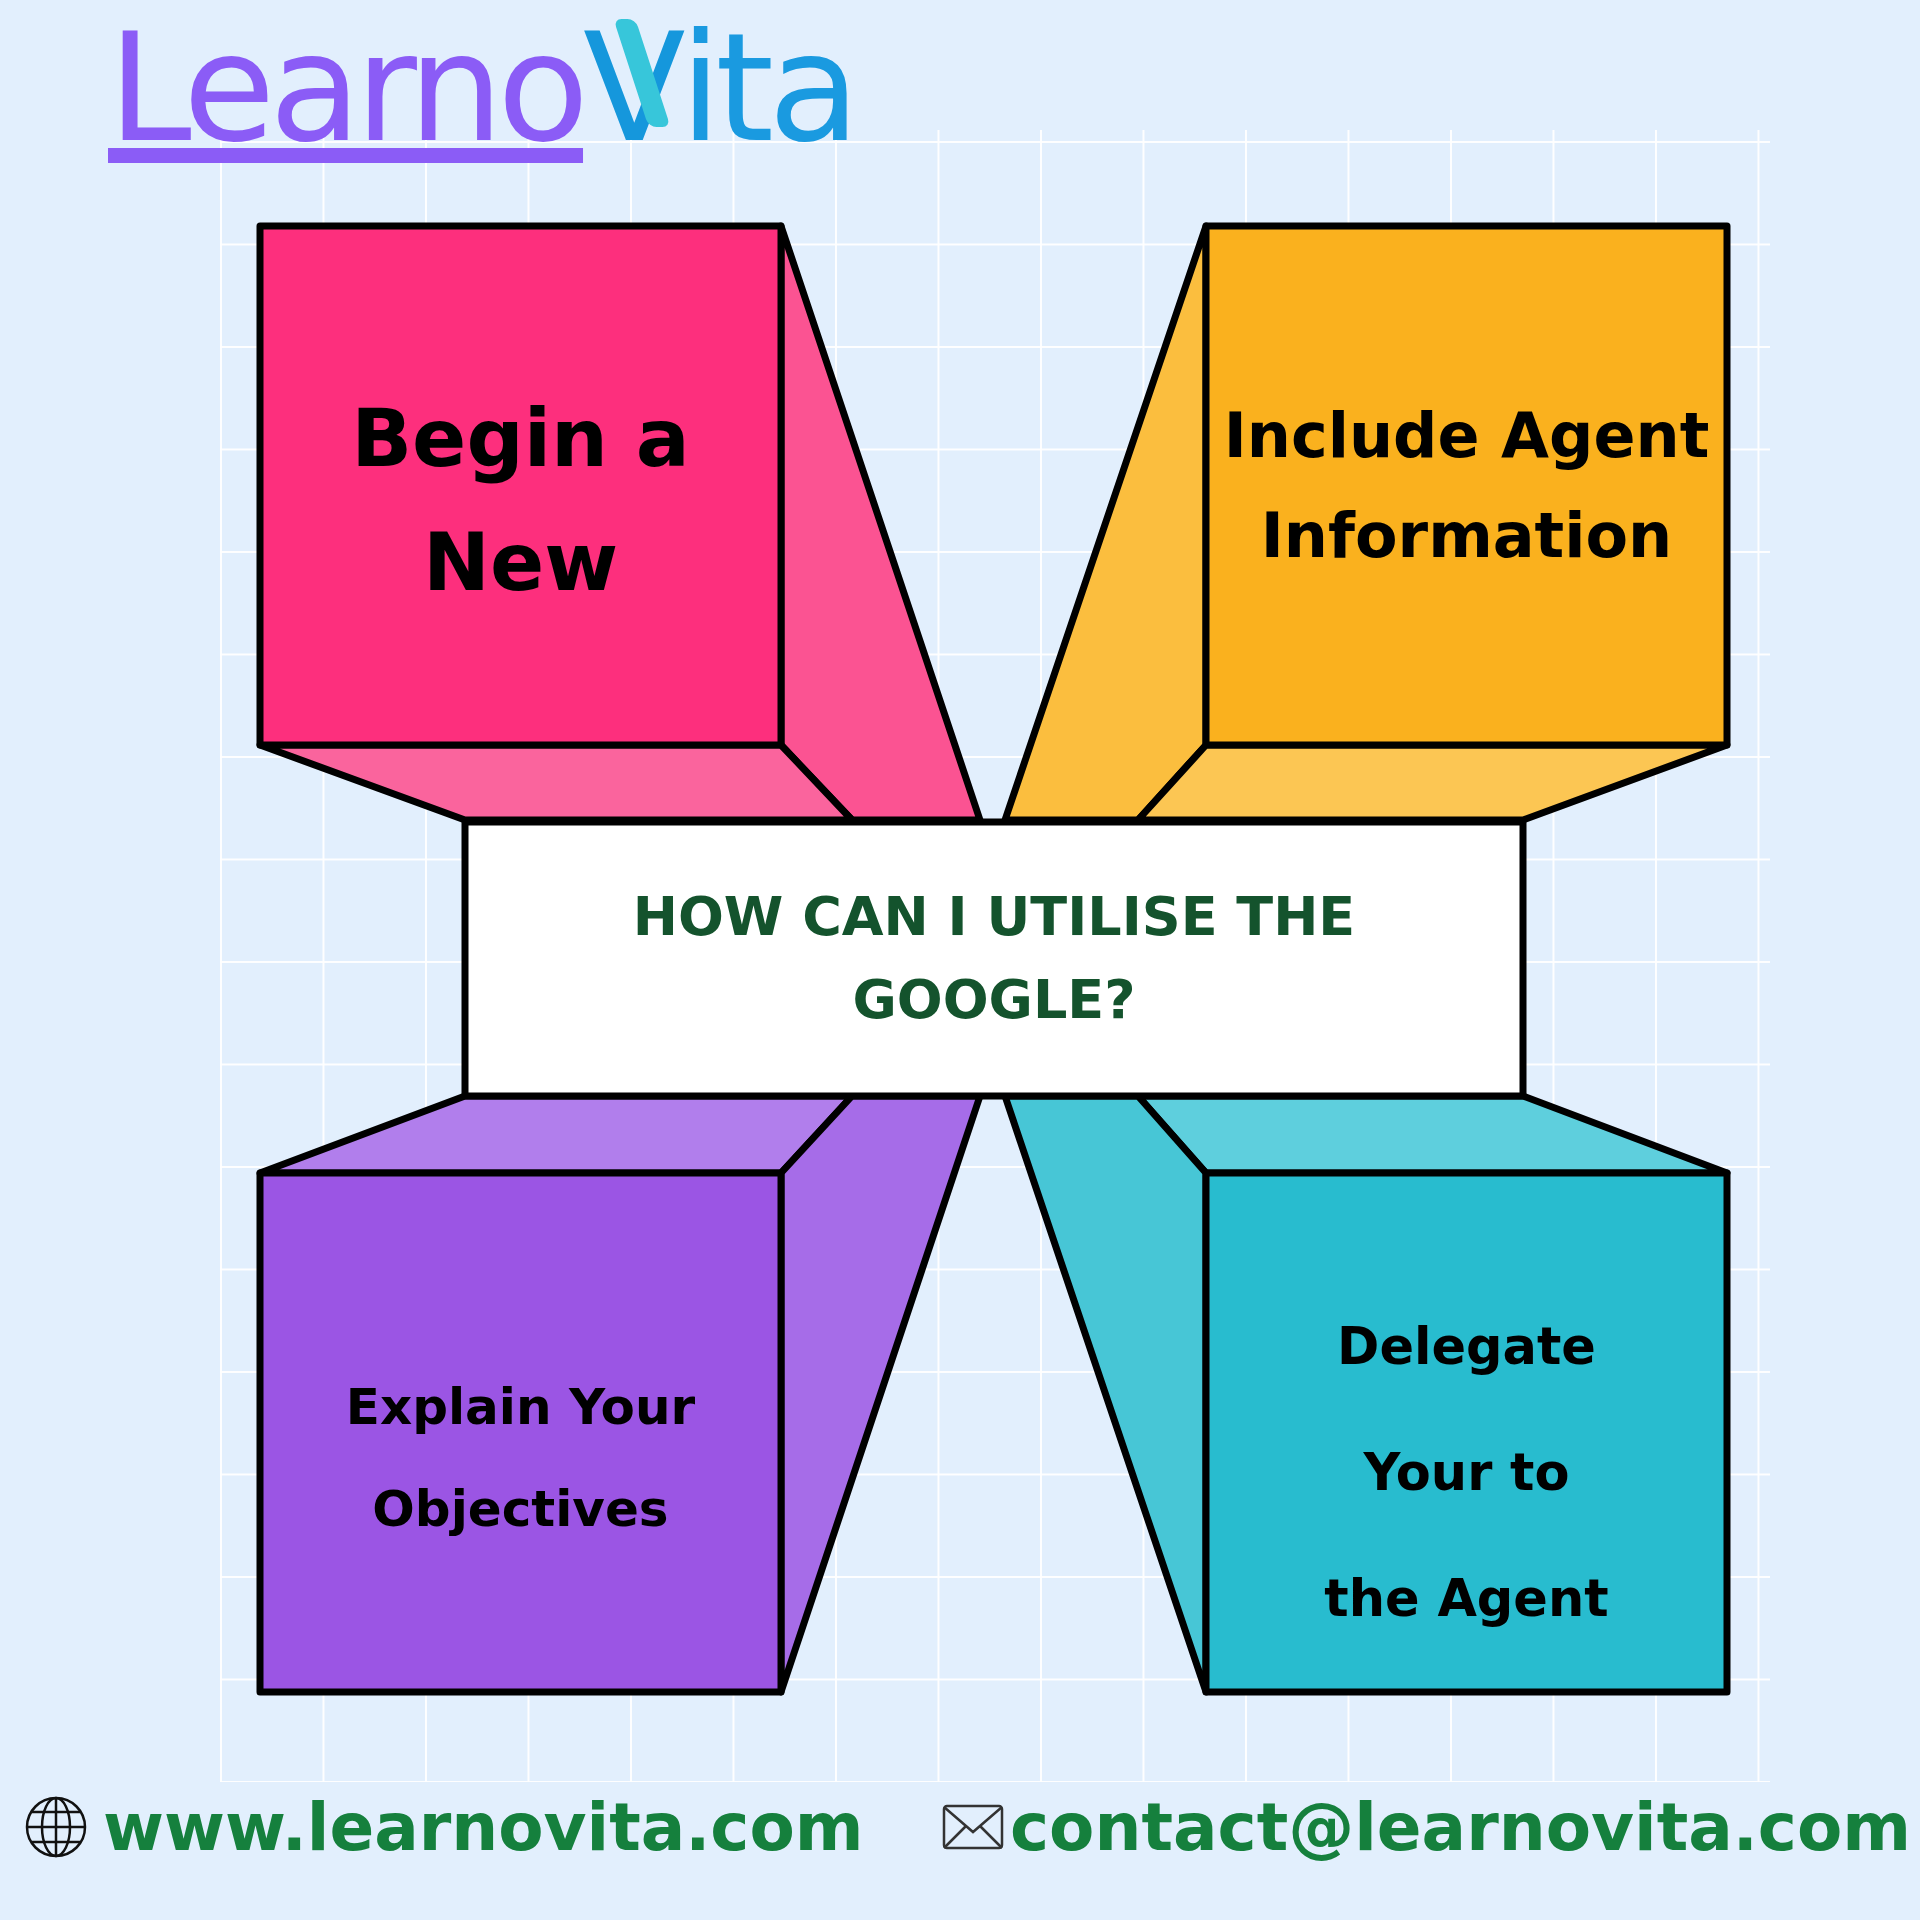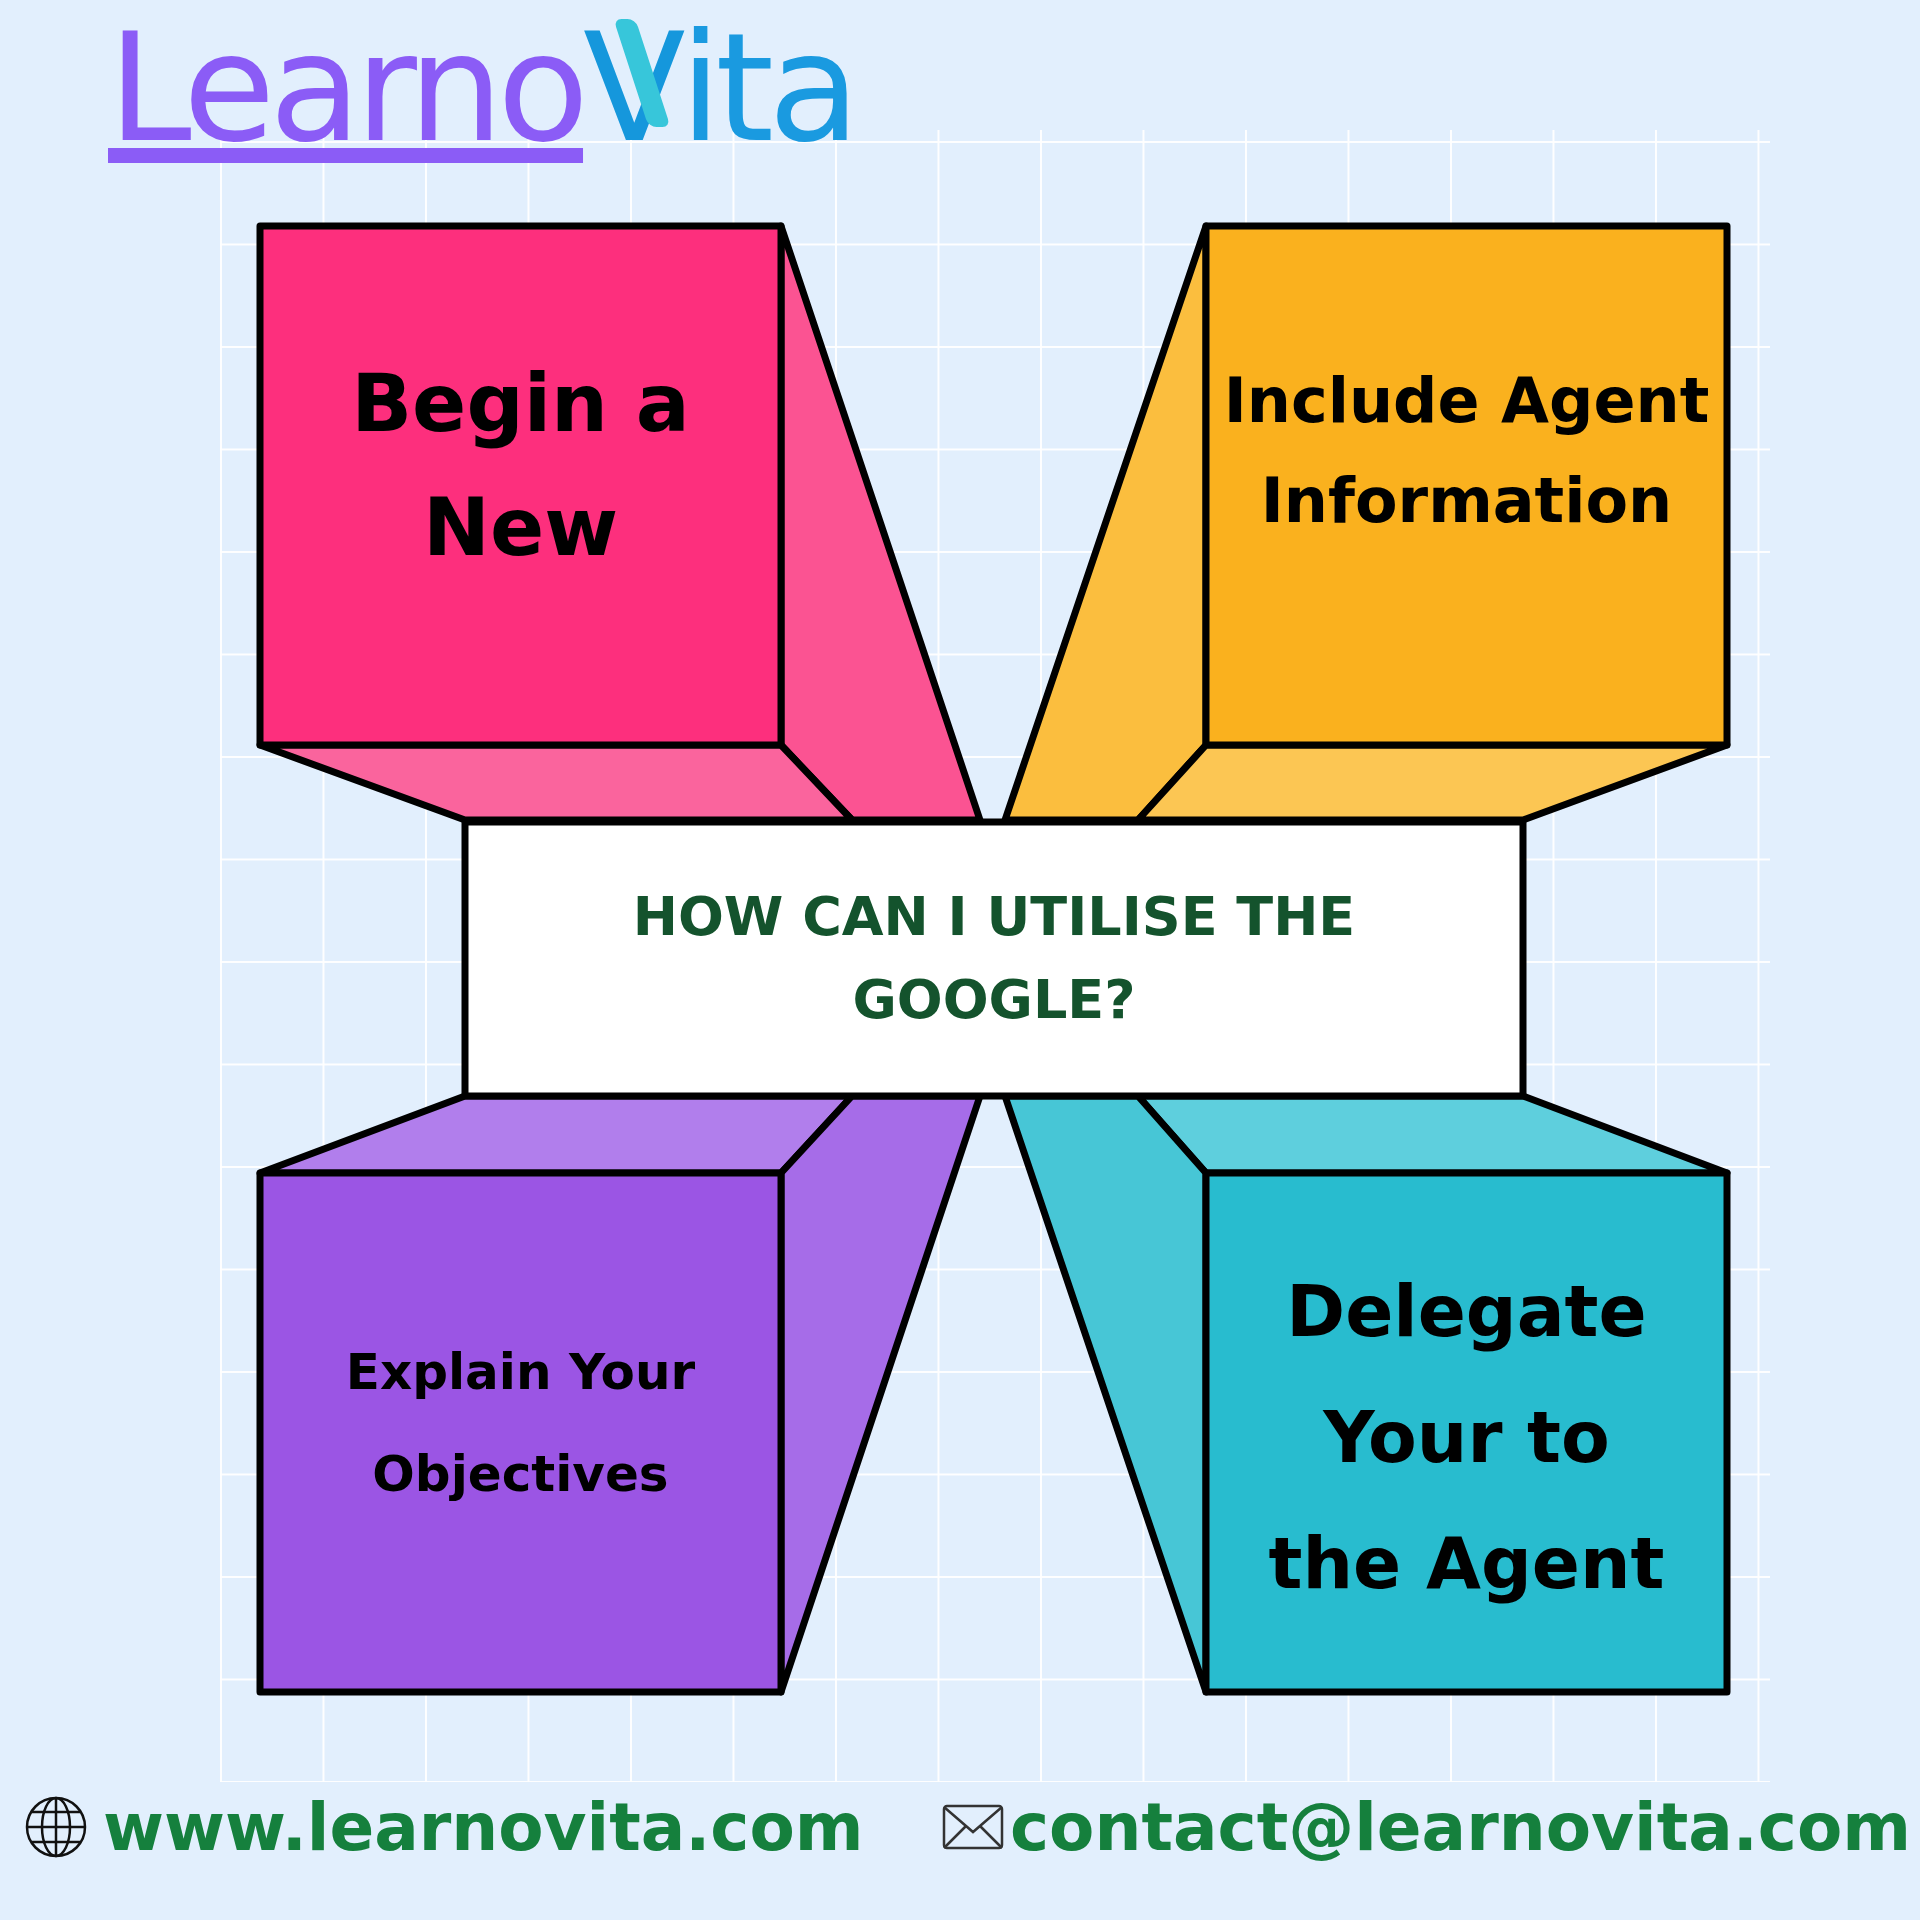--- a/index.html
+++ b/index.html
@@ -26,20 +26,21 @@
   #logo .v { color: #1597dc; position: relative; }
   #logo .v::after {
     content: ""; position: absolute; left: 50%; top: 18px; width: 22px; height: 108px;
     background: #37c6da; transform: skewX(18deg); border-radius: 8px;
   }
   #diagram { position: absolute; left: 0; top: 0; width: 1920px; height: 1920px; }
   .box-label {
     position: absolute; color: #000; text-align: center; font-weight: bold;
     display: flex; align-items: center; justify-content: center;
     font-family: "DejaVu Sans", sans-serif;
+    margin-top: 35px;
   }
   #center-label {
     position: absolute; left: 470px; top: 826px; width: 1048px; height: 264px;
     display: flex; flex-direction: column; align-items: center; justify-content: center;
     font-family: "DejaVu Sans", sans-serif; font-weight: bold; font-size: 54px;
     line-height: 83px; color: #14532d; text-align: center;
   }
   .footer-item {
     position: absolute; top: 1782px; height: 90px; display: flex; align-items: center;
     font-family: "DejaVu Sans", sans-serif; font-weight: bold; font-size: 66px; color: #15803d;
@@ -95,21 +96,21 @@
 <div class="box-label" style="left:1210px; top:230px; width:513px; height:511px; flex-direction:column; font-size:62px; line-height:100px; padding-bottom:70px; box-sizing:border-box;">
   <div>Include Agent</div>
   <div>Information</div>
 </div>
 
 <div class="box-label" style="left:264px; top:1177px; width:513px; height:511px; flex-direction:column; font-size:50px; line-height:102px; padding-bottom:20px; box-sizing:border-box;">
   <div>Explain Your</div>
   <div>Objectives</div>
 </div>
 
-<div class="box-label" style="left:1210px; top:1177px; width:513px; height:511px; flex-direction:column; font-size:71px; line-height:126px; padding-top:10px; box-sizing:border-box;">
+<div class="box-label" style="left:1210px; top:1177px; width:513px; height:511px; flex-direction:column; font-size:51px; line-height:126px; padding-top:10px; box-sizing:border-box;">
   <div>Delegate</div>
   <div>Your to</div>
   <div>the Agent</div>
 </div>
 
 <div class="footer-item" style="left:25px;">
   <svg width="62" height="62" viewBox="0 0 62 62" fill="none" stroke="#111" stroke-width="2.5">
     <circle cx="31" cy="31" r="29"></circle>
     <ellipse cx="31" cy="31" rx="14" ry="29"></ellipse>
     <line x1="31" y1="2" x2="31" y2="60"></line>

